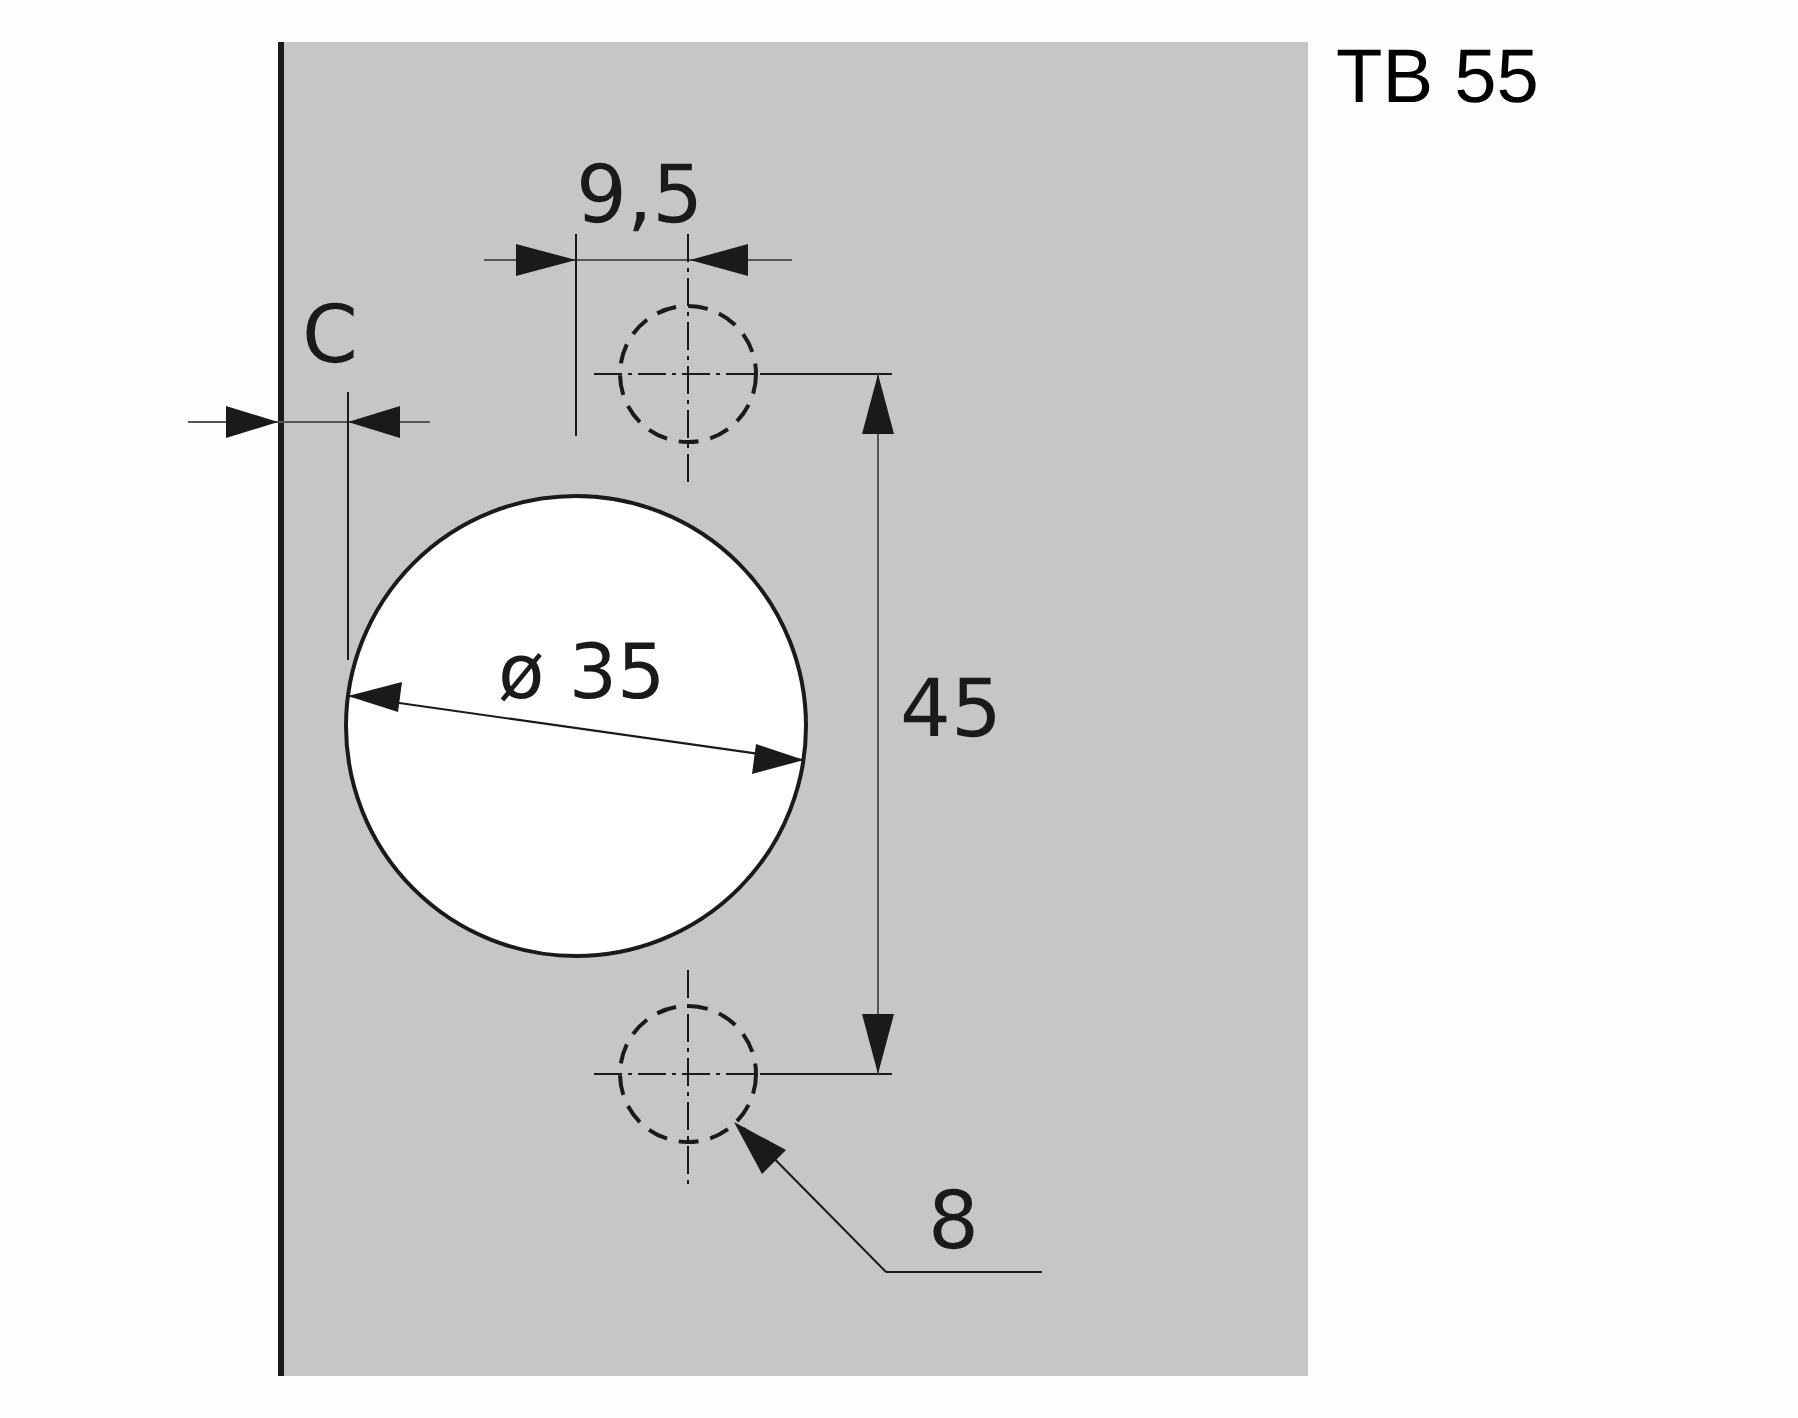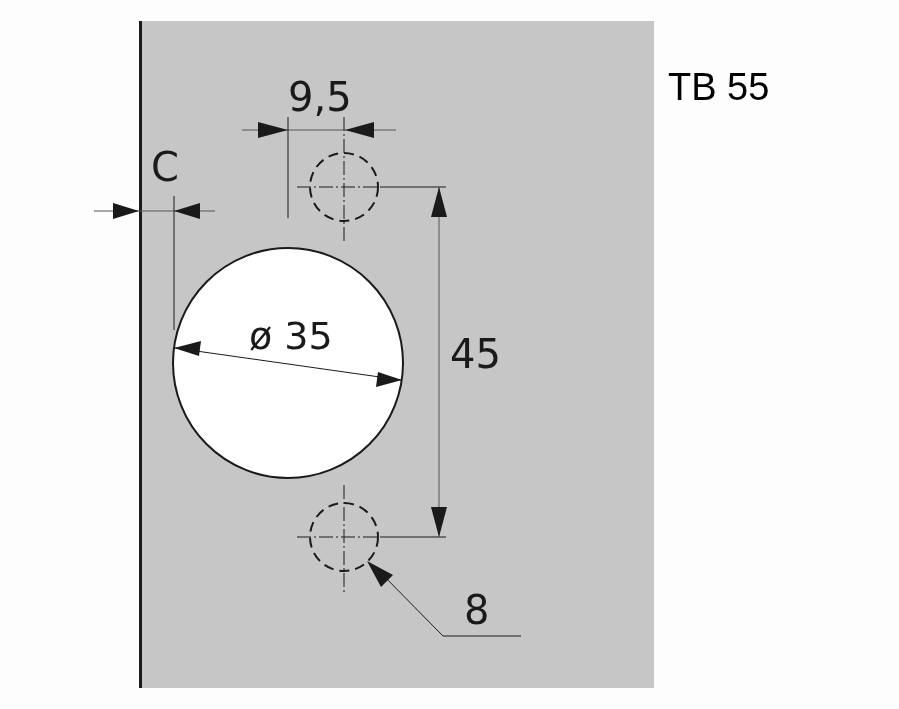--- a/index.html
+++ b/index.html
@@ -1,18 +1,18 @@
 <!DOCTYPE html>
 <html><head>
   <meta charset="utf-8">
   <style>
     html, body { margin:0; padding:0; background:#fdfdfd; }
     body { width:899px; height:709px; position:relative; overflow:hidden; font-family:"Liberation Sans", sans-serif; }
     #drawing { position:absolute; left:0; top:0; }
-    .title { position:absolute; left:668px; top:18px; font-size:38px; color:#000; font-family:"Liberation Sans", sans-serif;margin-top:48px; }
+    .title { position:absolute; left:668px; top:18px; font-size:38px; color:#000; font-family:"Liberation Sans", sans-serif; }
     .dim { font-family:"DejaVu Sans", sans-serif; fill:#1a1a1a; }
   </style>
 </head>
 <body>
 
 <div class="title">TB 55</div>
 
 <svg id="drawing" width="899" height="709" viewBox="0 0 899 709">
   <defs>
     <marker id="arr" viewBox="0 0 10 10" refX="10" refY="5" markerWidth="10" markerHeight="10" markerUnits="userSpaceOnUse" orient="auto"></marker>

